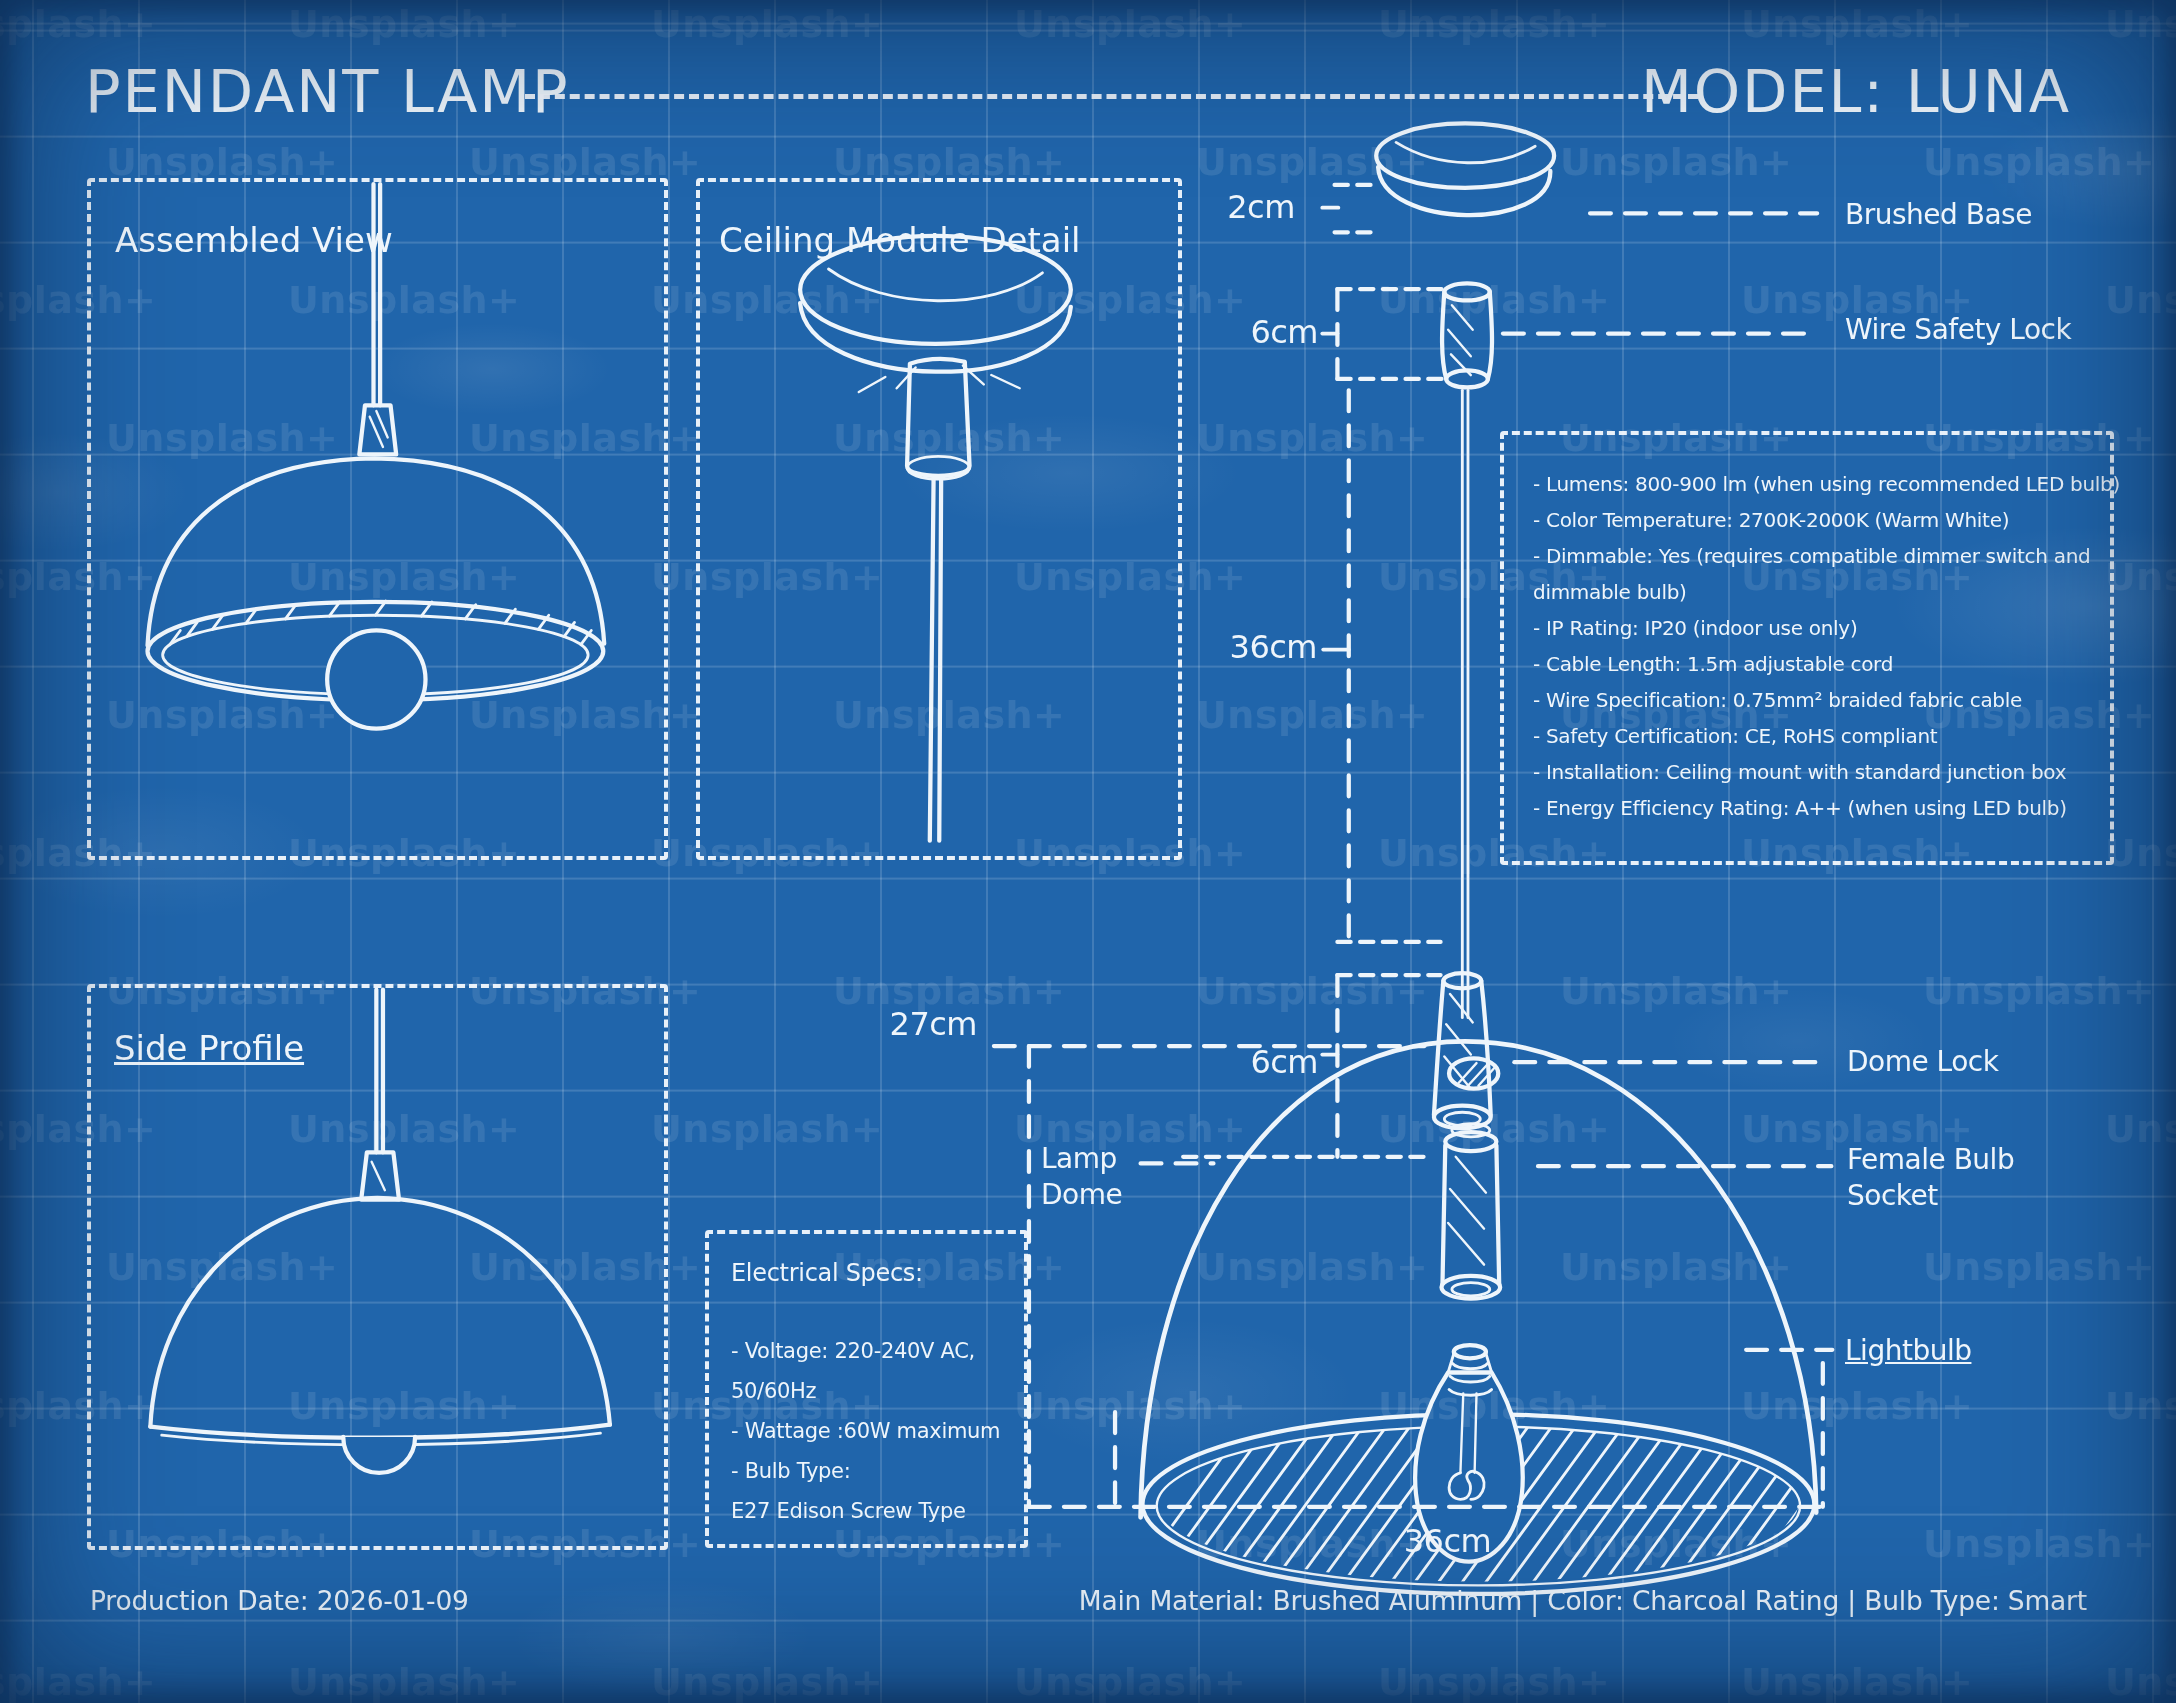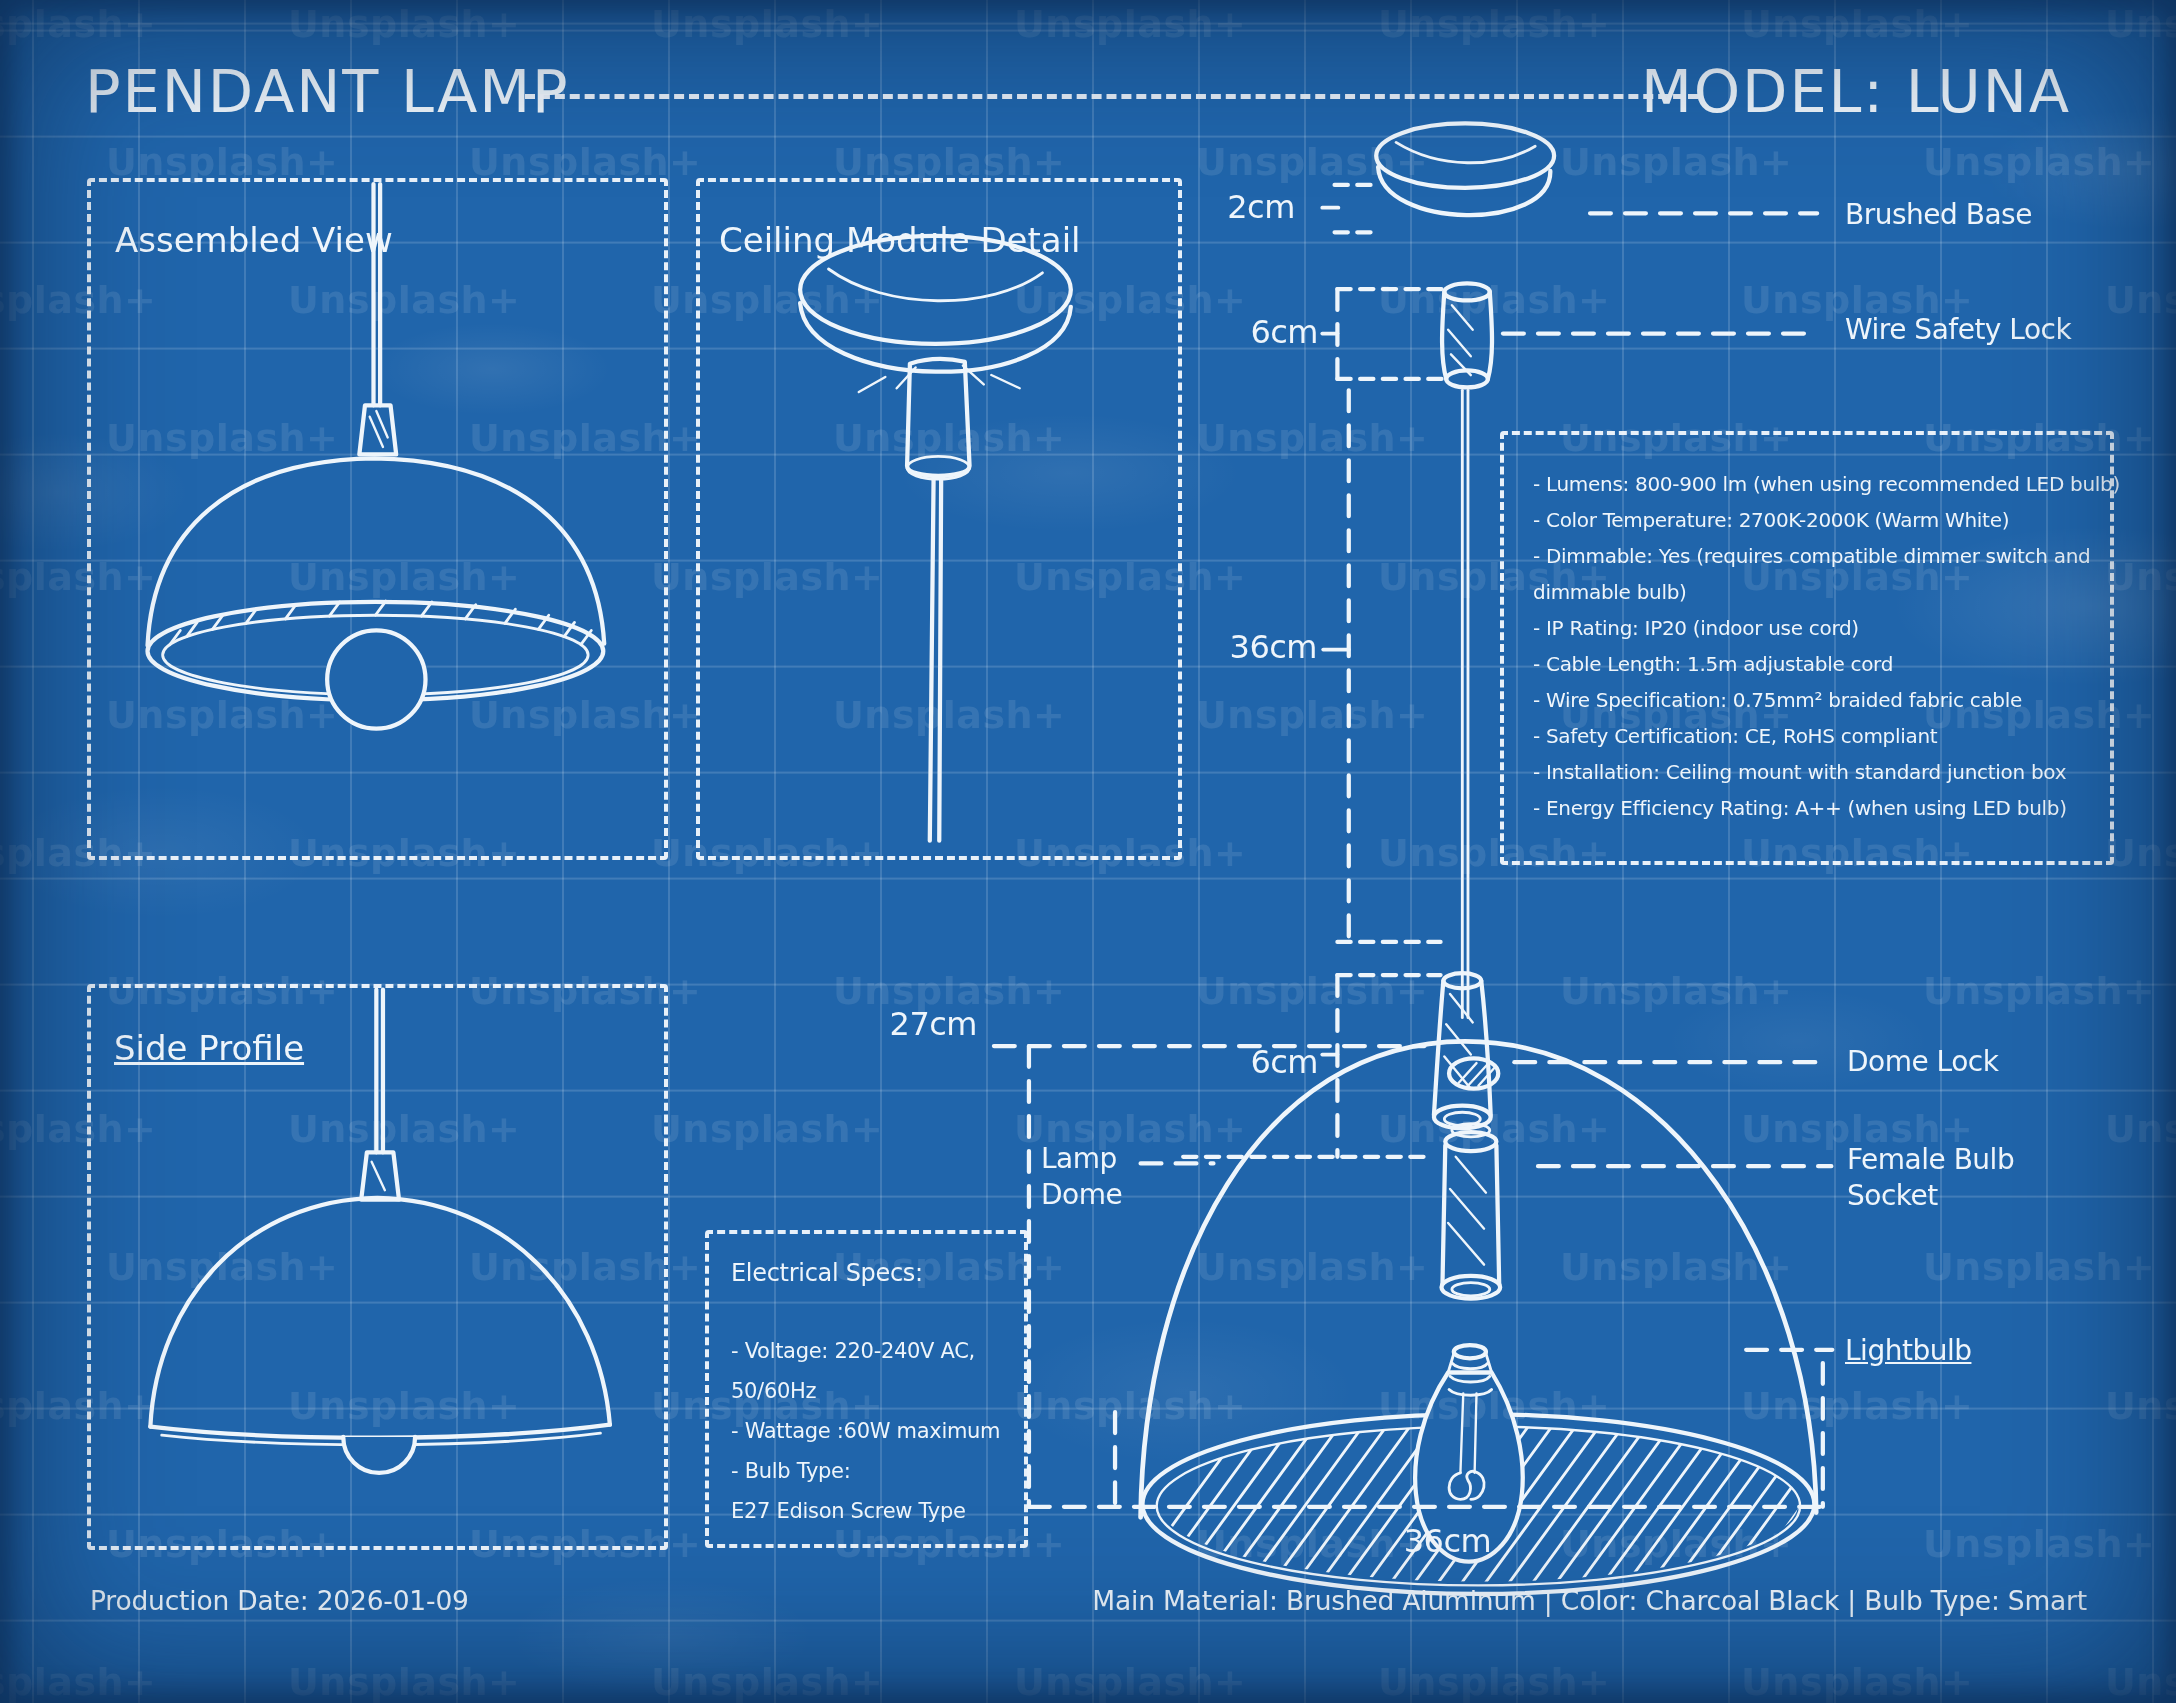--- a/index.html
+++ b/index.html
@@ -62,21 +62,21 @@
 
   <div class="abs hand sect" style="left:115px;top:220px;">Assembled View</div>
   <div class="abs hand sect" style="left:719px;top:220px;">Ceiling Module Detail</div>
   <div class="abs hand sect" style="left:114px;top:1028px;text-decoration:underline;">Side Profile</div>
 
   <div id="specs-box" class="abs hand" style="left:1533px;top:466px;width:558px;">
       <div class="spec-line">- Lumens: 800-900 lm (when using recommended LED bulb)</div>
       <div class="spec-line">- Color Temperature: 2700K-2000K (Warm White)</div>
       <div class="spec-line">- Dimmable: Yes (requires compatible dimmer switch and</div>
       <div class="spec-line">dimmable bulb)</div>
-      <div class="spec-line">- IP Rating: IP20 (indoor use cord)</div>
+      <div class="spec-line">- IP Rating: IP20 (indoor use only)</div>
       <div class="spec-line">- Cable Length: 1.5m adjustable cord</div>
       <div class="spec-line">- Wire Specification: 0.75mm² braided fabric cable</div>
       <div class="spec-line">- Safety Certification: CE, RoHS compliant</div>
       <div class="spec-line">- Installation: Ceiling mount with standard junction box</div>
       <div class="spec-line">- Energy Efficiency Rating: A++ (when using LED bulb)</div>
     </div>
 
   <div class="abs hand" style="left:731px;top:1259px;width:274px;">
     <div id="elec-title">Electrical Specs:</div>
     <div id="elec-box">
@@ -269,21 +269,21 @@
   <div class="abs hand dim" style="left:1353px;top:1522px;width:189px;text-align:center;">36cm</div>
 
   <div class="abs hand lbl" style="left:1845px;top:197px;width:284px;">Brushed Base</div>
   <div class="abs hand lbl" style="left:1845px;top:312px;width:227px;">Wire Safety Lock</div>
   <div class="abs hand lbl" style="left:1847px;top:1044px;width:265px;">Dome Lock</div>
   <div class="abs hand lbl" style="left:1041px;top:1141px;width:123px;">Lamp Dome</div>
   <div class="abs hand lbl" style="left:1847px;top:1142px;width:246px;">Female Bulb Socket</div>
   <div class="abs hand lbl" style="left:1845px;top:1333px;width:265px;text-decoration:underline;">Lightbulb</div>
 
   <div class="abs hand footer-text" style="left:90px;top:1585px;">Production Date: 2026-01-09</div>
-  <div class="abs hand footer-text" style="right:90px;top:1585px;">Main Material: Brushed Aluminum | Color: Charcoal Black | Bulb Type: Smart</div>
+  <div class="abs hand footer-text" style="right:90px;top:1585px;">Main Material: Brushed Aluminum | Color: Charcoal Rating | Bulb Type: Smart</div>
 
   <div class="layer wm-layer" id="wm">
       <span class="wm" style="left: -76px; top: 1.9px;">Unsplash+</span>
       <span class="wm" style="left: 288px; top: 1.9px;">Unsplash+</span>
       <span class="wm" style="left: 651px; top: 1.9px;">Unsplash+</span>
       <span class="wm" style="left: 1014px; top: 1.9px;">Unsplash+</span>
       <span class="wm" style="left: 1378px; top: 1.9px;">Unsplash+</span>
       <span class="wm" style="left: 1741px; top: 1.9px;">Unsplash+</span>
       <span class="wm" style="left: 2105px; top: 1.9px;">Unsplash+</span>
       <span class="wm" style="left: 106px; top: 140px;">Unsplash+</span>

